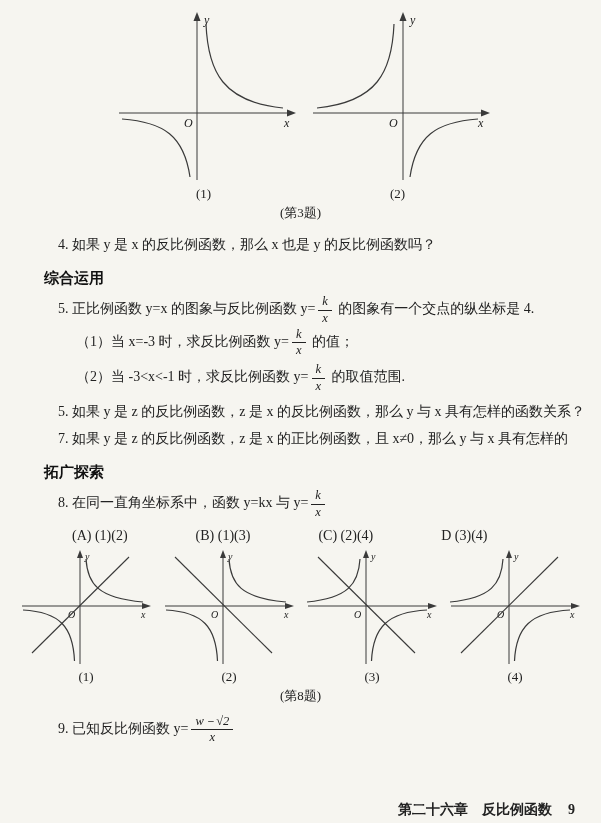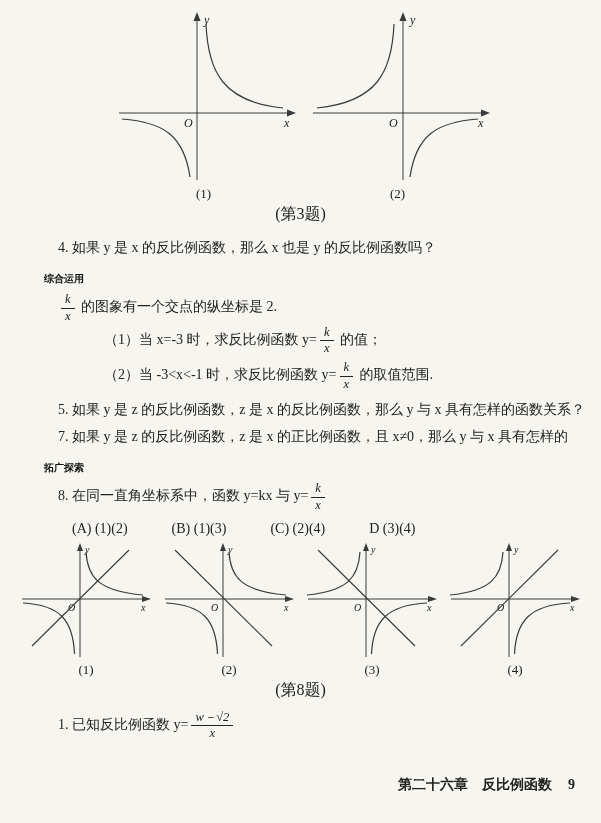--- a/index.html
+++ b/index.html
@@ -9,43 +9,43 @@
     font-family:"Liberation Serif","DejaVu Serif",serif;
     color:#222;
     position:relative;
     overflow:hidden;
   }
   .page { width:601px; height:823px; padding-top:10px; position:relative; }
 
   .figrow { display:flex; justify-content:center; gap:4px; }
   .figblock { display:flex; flex-direction:column; align-items:center; }
   .glabel { font-size:13px; margin-top:1px; }
-  .figcap { text-align:center; font-size:16px; margin-top:2px; }
+  .figcap { text-align:center; font-size:13px; margin-top:2px; }
 
   .q { font-size:14px; line-height:1.8; margin:0 12px 2px 58px; }
   .q.first { margin-top:10px; }
-  .q.sub { margin-left:104px; margin-bottom:5px; }
+  .q.sub { margin-left:76px; margin-bottom:5px; }
   .q.cont { margin-left:84px; }
 
   .sect {
     font-family:"Liberation Sans","DejaVu Sans",sans-serif;
-    font-weight:bold; font-size:10px; color:#111;
+    font-weight:bold; font-size:15px; color:#111;
     margin:12px 0 7px 44px;
   }
 
   .frac { display:inline-block; text-align:center; vertical-align:-0.62em;
           line-height:1.1; margin:0 3px; font-style:italic; }
   .frac .fnum { display:block; border-bottom:1px solid #222; padding:0 4px 1px; font-size:12.5px; }
   .frac .fden { display:block; padding-top:1px; font-size:12.5px; }
 
-  .opts { display:flex; gap:44px; margin:8px 12px 4px 72px; font-size:14px; }
+  .opts { display:flex; gap:68px; margin:8px 12px 4px 72px; font-size:14px; }
 
   .fig8row { display:flex; justify-content:center; gap:7px; margin-top:4px; }
 
-  .footer { position:absolute; right:26px; bottom:29px; font-size:14px; font-weight:bold; }
+  .footer { position:absolute; right:26px; bottom:4px; font-size:14px; font-weight:bold; }
   .footer .pg { margin-left:16px; }
 
   svg { display:block; }
   svg text { font-family:"Liberation Serif","DejaVu Serif",serif; font-style:italic; fill:#222; }
   .axis { stroke:#3a3a3a; stroke-width:1; }
   .curve { stroke:#3a3a3a; stroke-width:1.2; fill:none; }
   .lineg { stroke:#3a3a3a; stroke-width:1.1; }
   .arrow { fill:#3a3a3a; }
 </style>
 </head>
@@ -82,21 +82,21 @@
       </svg>
       <div class="glabel">(2)</div>
     </div>
   </div>
   <div class="figcap">(第3题)</div>
 
   <p class="q first">4. 如果 y 是 x 的反比例函数，那么 x 也是 y 的反比例函数吗？</p>
 
   <div class="sect">综合运用</div>
 
-  <p class="q"><span class="frac"><span class="fnum">k</span><span class="fden">x</span></span><span> 的图象有一个交点的纵坐标是 2.</span></p>
+  <p class="q"><span>5. 正比例函数 y=x 的图象与反比例函数 y=</span><span class="frac"><span class="fnum">k</span><span class="fden">x</span></span><span> 的图象有一个交点的纵坐标是 4.</span></p>
   <p class="q sub"><span>（1）当 x=-3 时，求反比例函数 y=</span><span class="frac"><span class="fnum">k</span><span class="fden">x</span></span><span> 的值；</span></p>
   <p class="q sub"><span>（2）当 -3&lt;x&lt;-1 时，求反比例函数 y=</span><span class="frac"><span class="fnum">k</span><span class="fden">x</span></span><span> 的取值范围.</span></p>
 
   <p class="q">5. 如果 y 是 z 的反比例函数，z 是 x 的反比例函数，那么 y 与 x 具有怎样的函数关系？</p>
 
   <p class="q">7. 如果 y 是 z 的反比例函数，z 是 x 的正比例函数，且 x≠0，那么 y 与 x 具有怎样的</p>
 
   <div class="sect">拓广探索</div>
 
   <p class="q"><span>8. 在同一直角坐标系中，函数 y=kx 与 y=</span><span class="frac"><span class="fnum">k</span><span class="fden">x</span></span></p>
@@ -164,19 +164,19 @@
         <text x="50" y="70" font-size="10">O</text>
         <line class="lineg" x1="14" y1="105" x2="111" y2="9"></line>
         <path class="curve" d="M 56 11 C 54.5 36 44 50 3 54"></path>
         <path class="curve" d="M 123 62 C 84 64 69 79 67.5 113"></path>
       </svg>
       <div class="glabel">(4)</div>
     </div>
   </div>
   <div class="figcap">(第8题)</div>
 
-  <p class="q first"><span>1. 已知反比例函数 y=</span><span class="frac"><span class="fnum">w－√2</span><span class="fden">x</span></span></p>
+  <p class="q first"><span>9. 已知反比例函数 y=</span><span class="frac"><span class="fnum">w－√2</span><span class="fden">x</span></span></p>
 
   <div class="footer">
     <span>第二十六章　反比例函数</span><span class="pg">9</span>
   </div>
 
 </div>
 
 </body></html>

